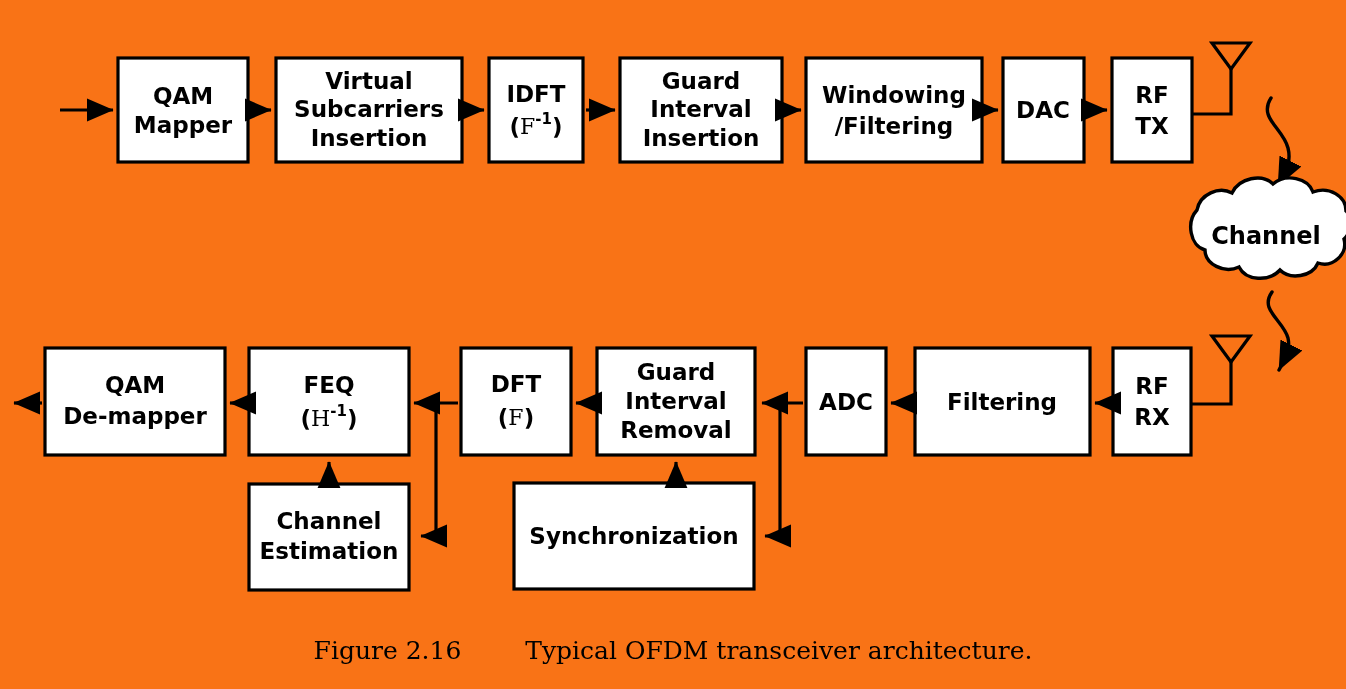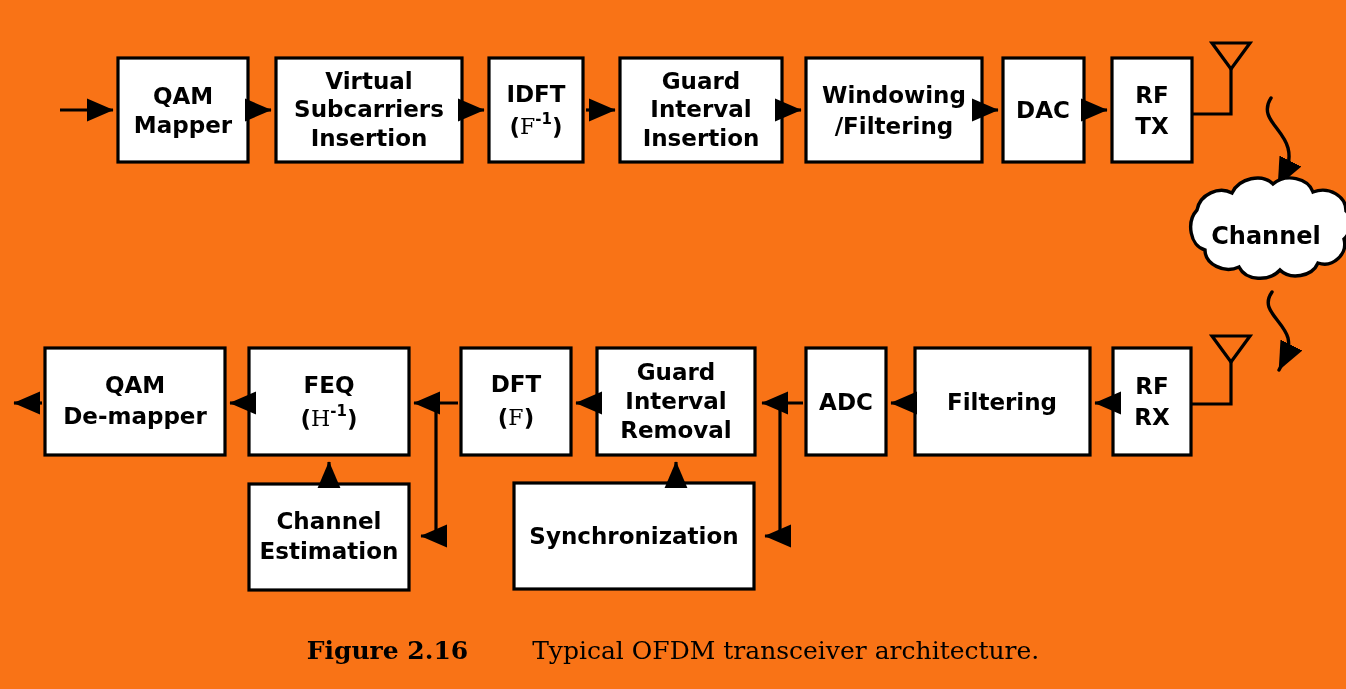--- a/index.html
+++ b/index.html
@@ -89,21 +89,21 @@
     left: 0;
     top: 636px;
     width: 1346px;
     text-align: center;
     font-family: "DejaVu Serif", serif;
     font-size: 25px;
     color: #000000;
     white-space: nowrap;
   }
   #caption .cap-bold {
-    font-weight: bold;
+    font-weight: normal;
   }
   #caption .cap-text {
     font-weight: normal;
     margin-left: 48px;
   }
 </style>
 </head>
 <body>
 
 <div id="figure-root">

